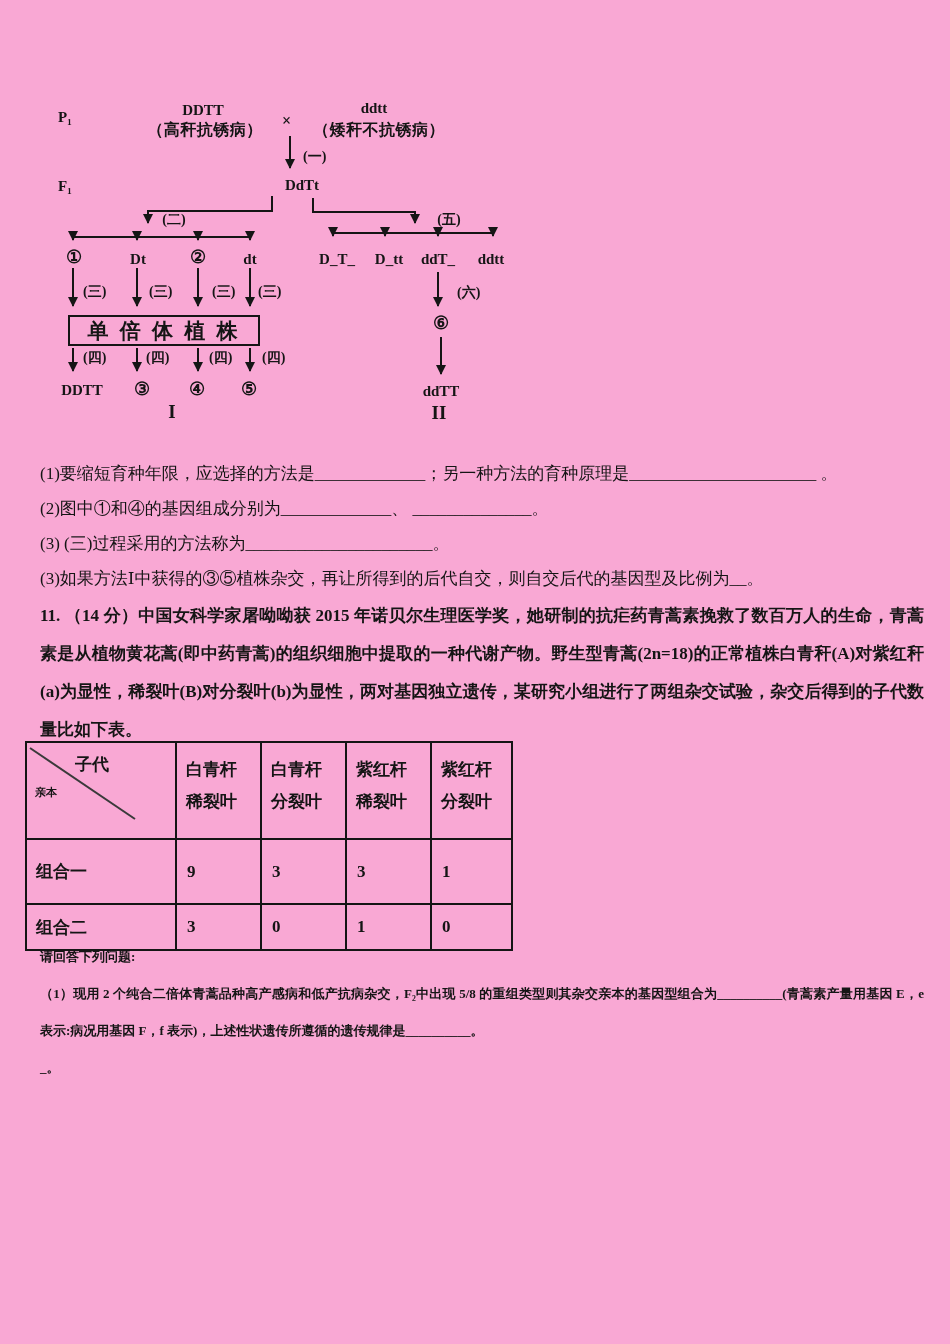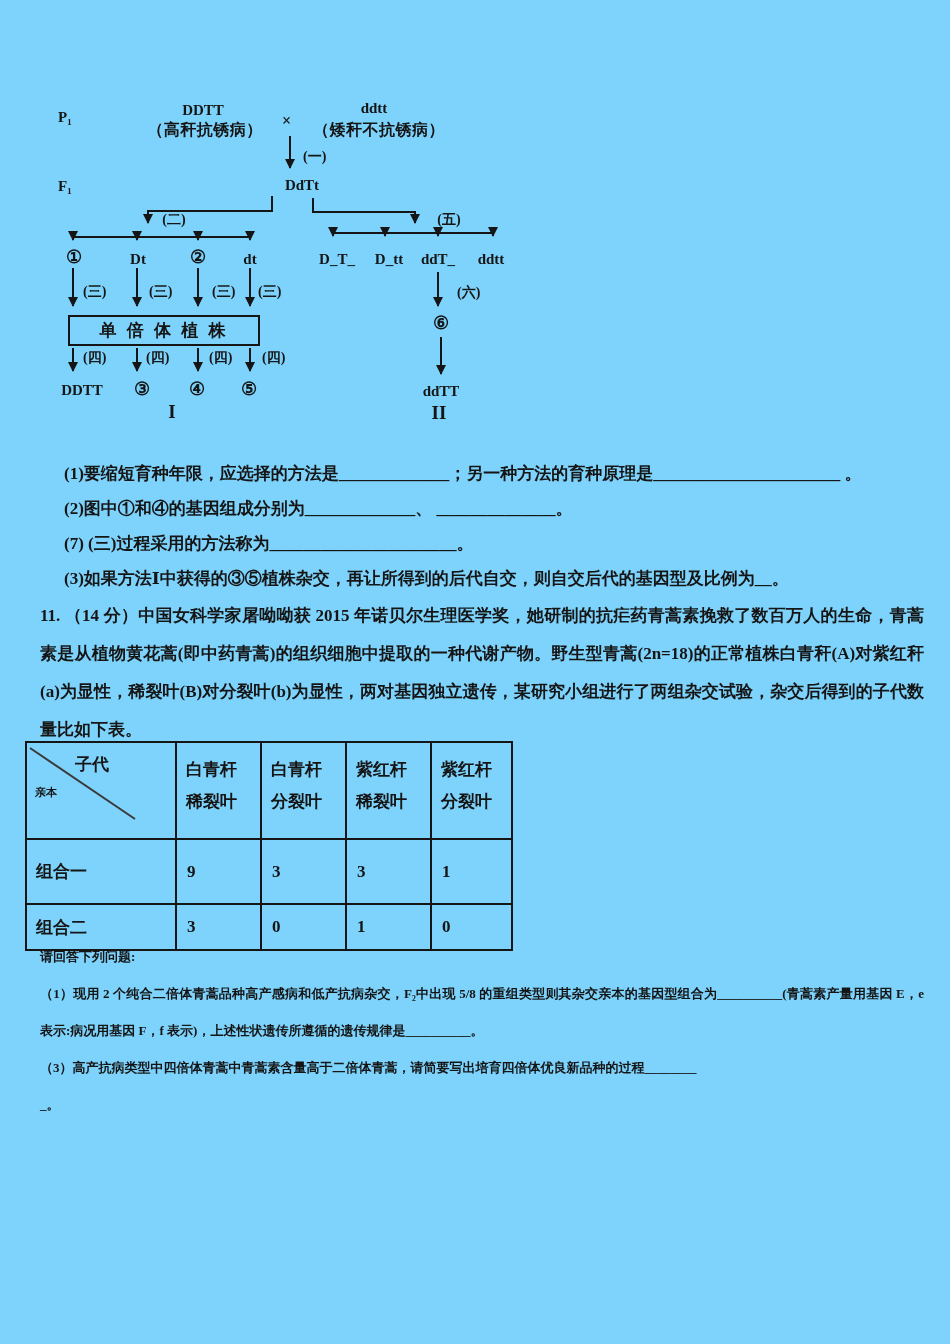--- a/index.html
+++ b/index.html
@@ -2,40 +2,40 @@
 <html><head>
 <meta charset="utf-8">
 <style>
   * { margin:0; padding:0; box-sizing:border-box; }
   html,body { background:#ffffff; }
   body {
     width:950px; height:1344px;
     font-family:"Liberation Serif","DejaVu Serif",serif;
     color:#151515; font-weight:700;
   }
-  .page { position:relative; width:950px; height:1344px; overflow:hidden; background:#7dd3fc; }
+  .page { position:relative; width:950px; height:1344px; overflow:hidden; background:#f9a8d4; }
 
   
   .diagram { position:absolute; left:0; top:0; width:950px; height:455px; }
   .diagram svg.lines { position:absolute; left:0; top:0; }
   .dlabel { position:absolute; white-space:nowrap; font-size:15px; line-height:1.1; font-weight:700; }
   .dlabel.c { transform:translateX(-50%); }
   .dlabel.cjk { font-size:16px; letter-spacing:0.5px; }
   .dlabel.step { font-size:14px; }
   .dlabel.circ { font-size:18px; }
   .dlabel.roman { font-size:19px; }
   .haploid-box {
     position:absolute; left:68px; top:315px; width:192px; height:31px;
     border:2px solid #151515; display:flex; align-items:center; justify-content:center;
-    font-size:17px; font-weight:700; letter-spacing:3px;
+    font-size:21px; font-weight:700; letter-spacing:3px;
   }
 
   
   .qtop { position:absolute; left:40px; top:456px; width:882px; }
-  .qtop p { font-size:17px; line-height:35px; font-weight:700; word-break:break-all;margin-left:24px; }
+  .qtop p { font-size:17px; line-height:35px; font-weight:400; word-break:break-all; }
 
   .q11intro {
     position:absolute; left:40px; top:597px; width:884px;
     font-size:17px; line-height:38px; font-weight:700;
     text-align:justify; word-break:break-all;
   }
 
   
   .cross-table { position:absolute; left:25px; top:741px; border-collapse:collapse; table-layout:fixed; }
   .cross-table td { border:2px solid #151515; font-size:17px; font-weight:700; overflow:hidden; }
@@ -138,21 +138,21 @@
     <div class="dlabel c" style="left:491px;top:251px">ddtt</div>
     <div class="dlabel step" style="left:457px;top:285px">(六)</div>
     <div class="dlabel c circ" style="left:441px;top:314px">⑥</div>
     <div class="dlabel c" style="left:441px;top:383px">ddTT</div>
     <div class="dlabel c roman" style="left:439px;top:403px">II</div>
   </div>
 
   <div class="qtop">
     <p>(1)要缩短育种年限，应选择的方法是_____________；另一种方法的育种原理是______________________ 。</p>
     <p>(2)图中①和④的基因组成分别为_____________、 ______________。</p>
-    <p>(7) (三)过程采用的方法称为______________________。</p>
+    <p>(3) (三)过程采用的方法称为______________________。</p>
     <p>(3)如果方法Ⅰ中获得的③⑤植株杂交，再让所得到的后代自交，则自交后代的基因型及比例为__。</p>
   </div>
 
   <p class="q11intro">11. （14 分）中国女科学家屠呦呦获 2015 年诺贝尔生理医学奖，她研制的抗疟药青蒿素挽救了数百万人的生命，青蒿素是从植物黄花蒿(即中药青蒿)的组织细胞中提取的一种代谢产物。野生型青蒿(2n=18)的正常植株白青秆(A)对紫红秆(a)为显性，稀裂叶(B)对分裂叶(b)为显性，两对基因独立遗传，某研究小组进行了两组杂交试验，杂交后得到的子代数量比如下表。</p>
 
   <table class="cross-table">
     <colgroup>
       <col style="width:150px">
         <col style="width:85px">
         <col style="width:85px">
@@ -198,17 +198,16 @@
         <td class="val">0</td>
         <td class="val">1</td>
         <td class="val">0</td>
       </tr>
     </tbody>
   </table>
 
   <div class="qbottom">
     <p>请回答下列问题:</p>
     <p>（1）现用 2 个纯合二倍体青蒿品种高产感病和低产抗病杂交，F₂中出现 5/8 的重组类型则其杂交亲本的基因型组合为__________(青蒿素产量用基因 E，e 表示:病况用基因 F，f 表示)，上述性状遗传所遵循的遗传规律是__________。</p>
-    <p>（3）高产抗病类型中四倍体青蒿中青蒿素含量高于二倍体青蒿，请简要写出培育四倍体优良新品种的过程________</p>
     <p>_。</p>
   </div>
 
 </div>
 
 </body></html>

